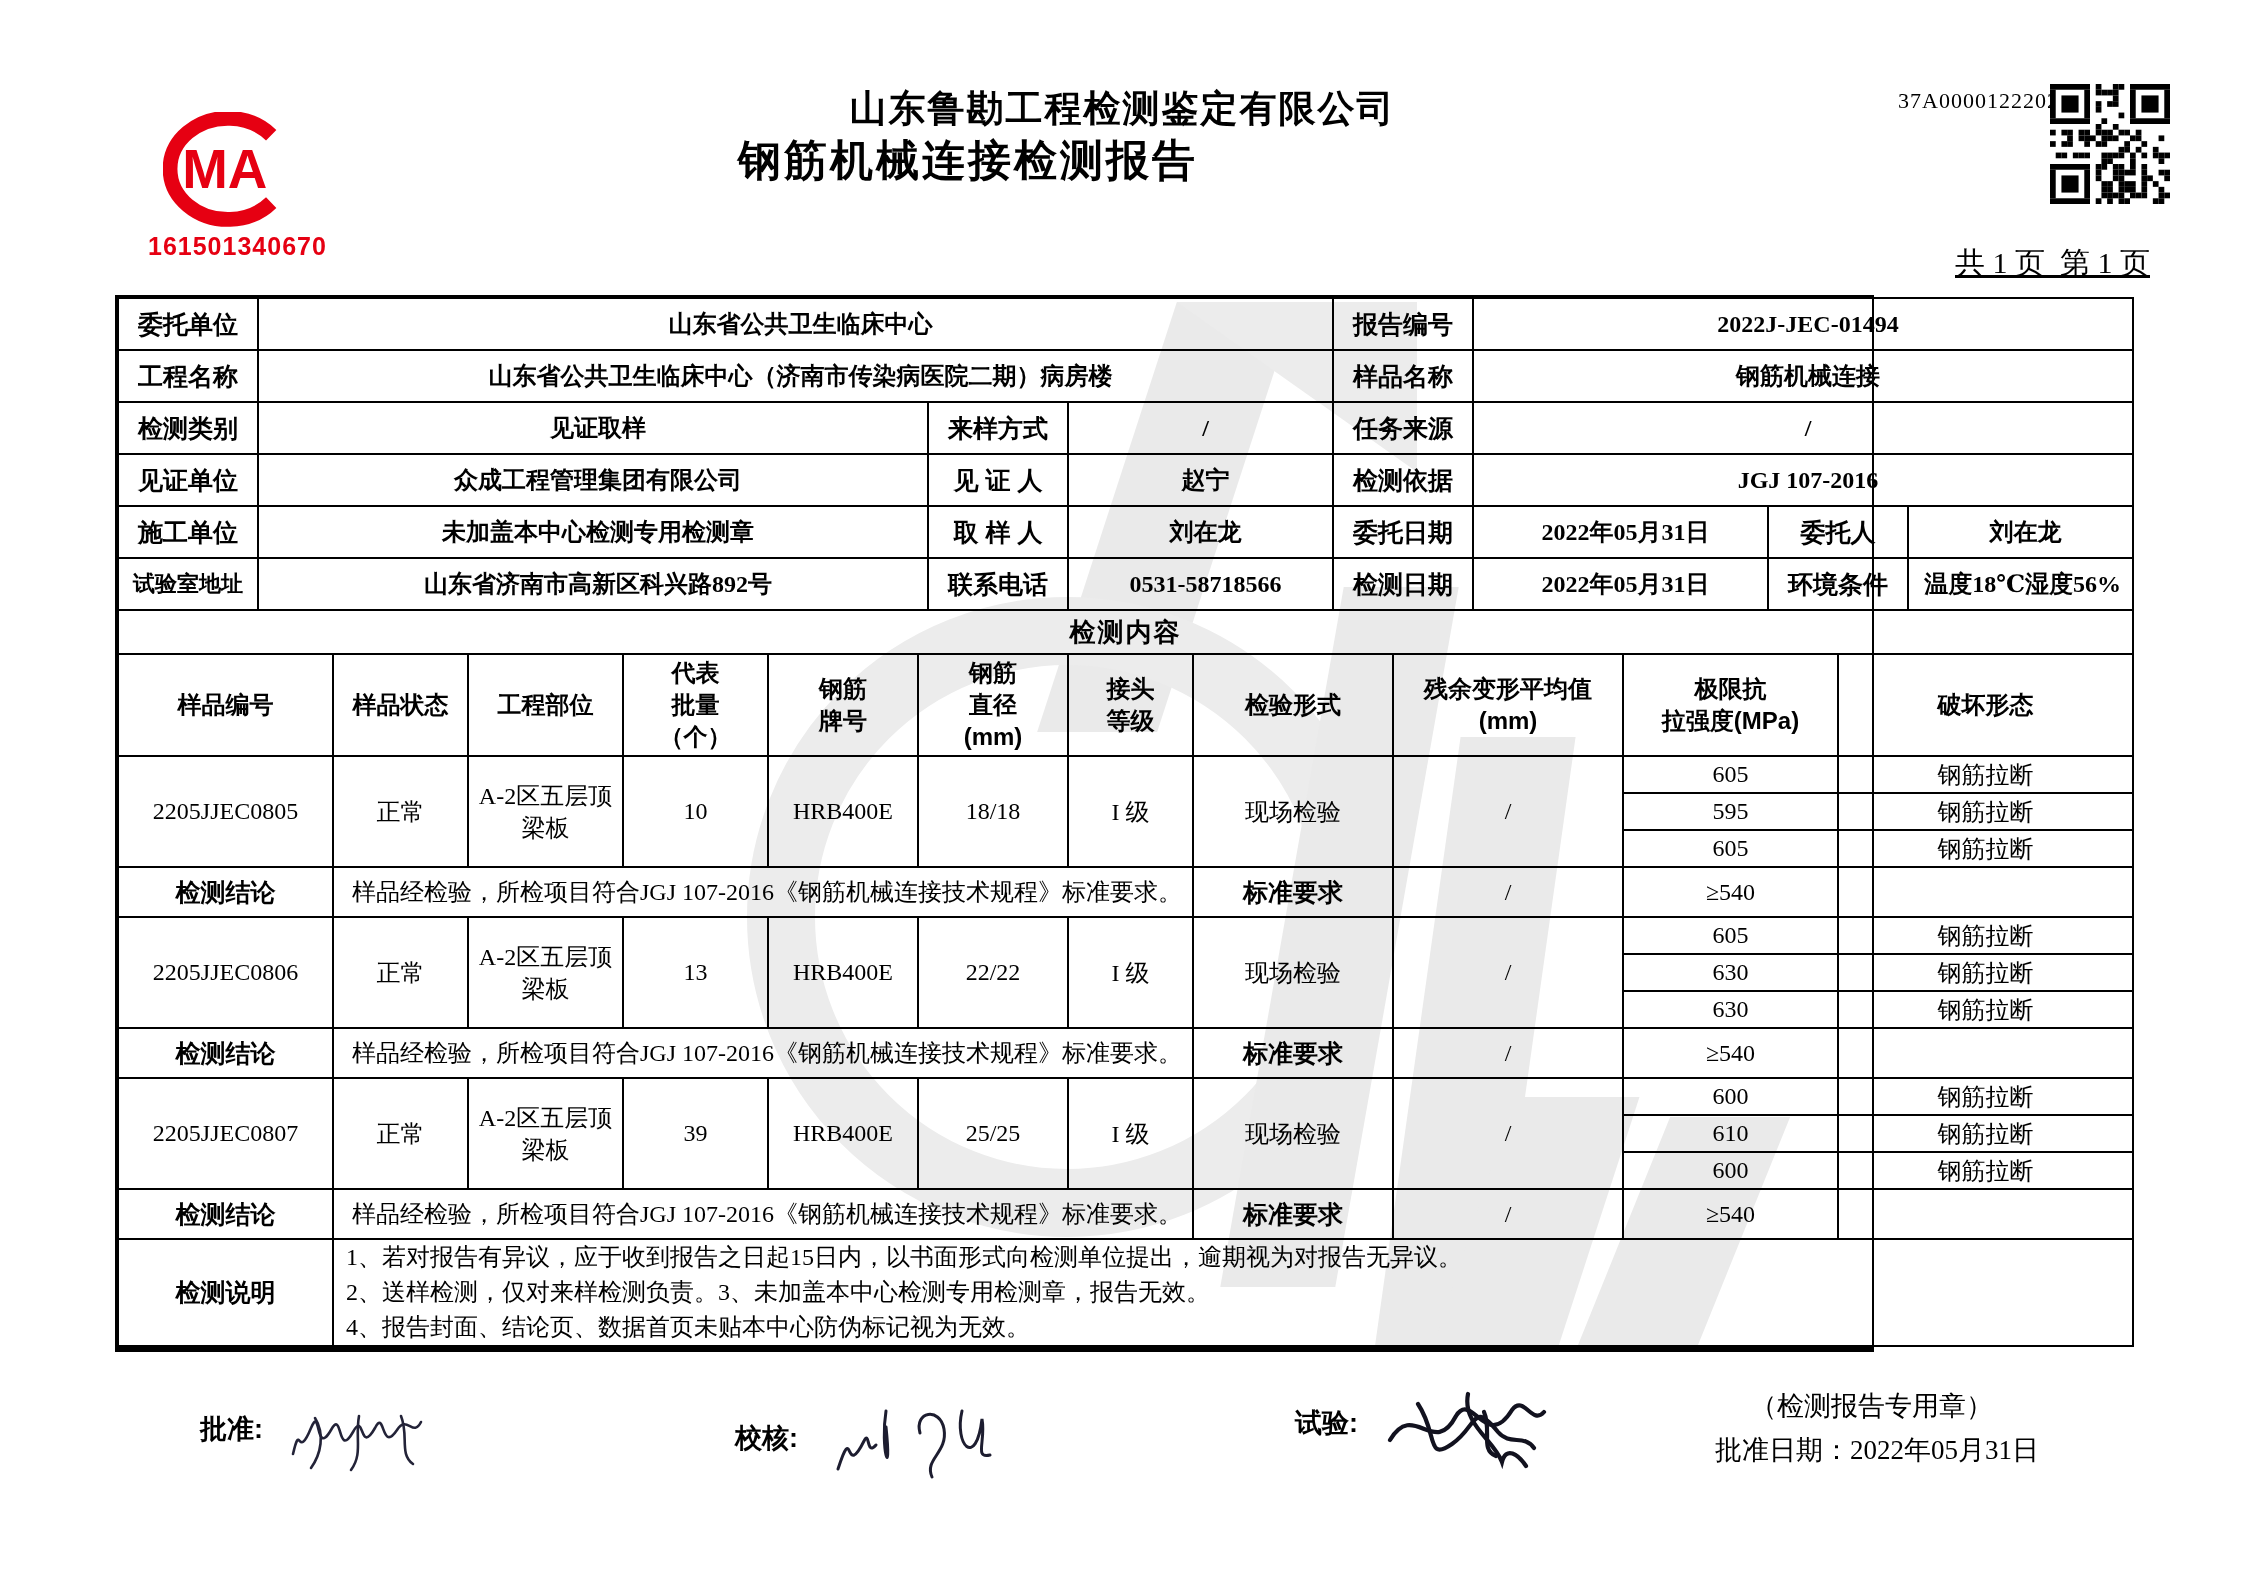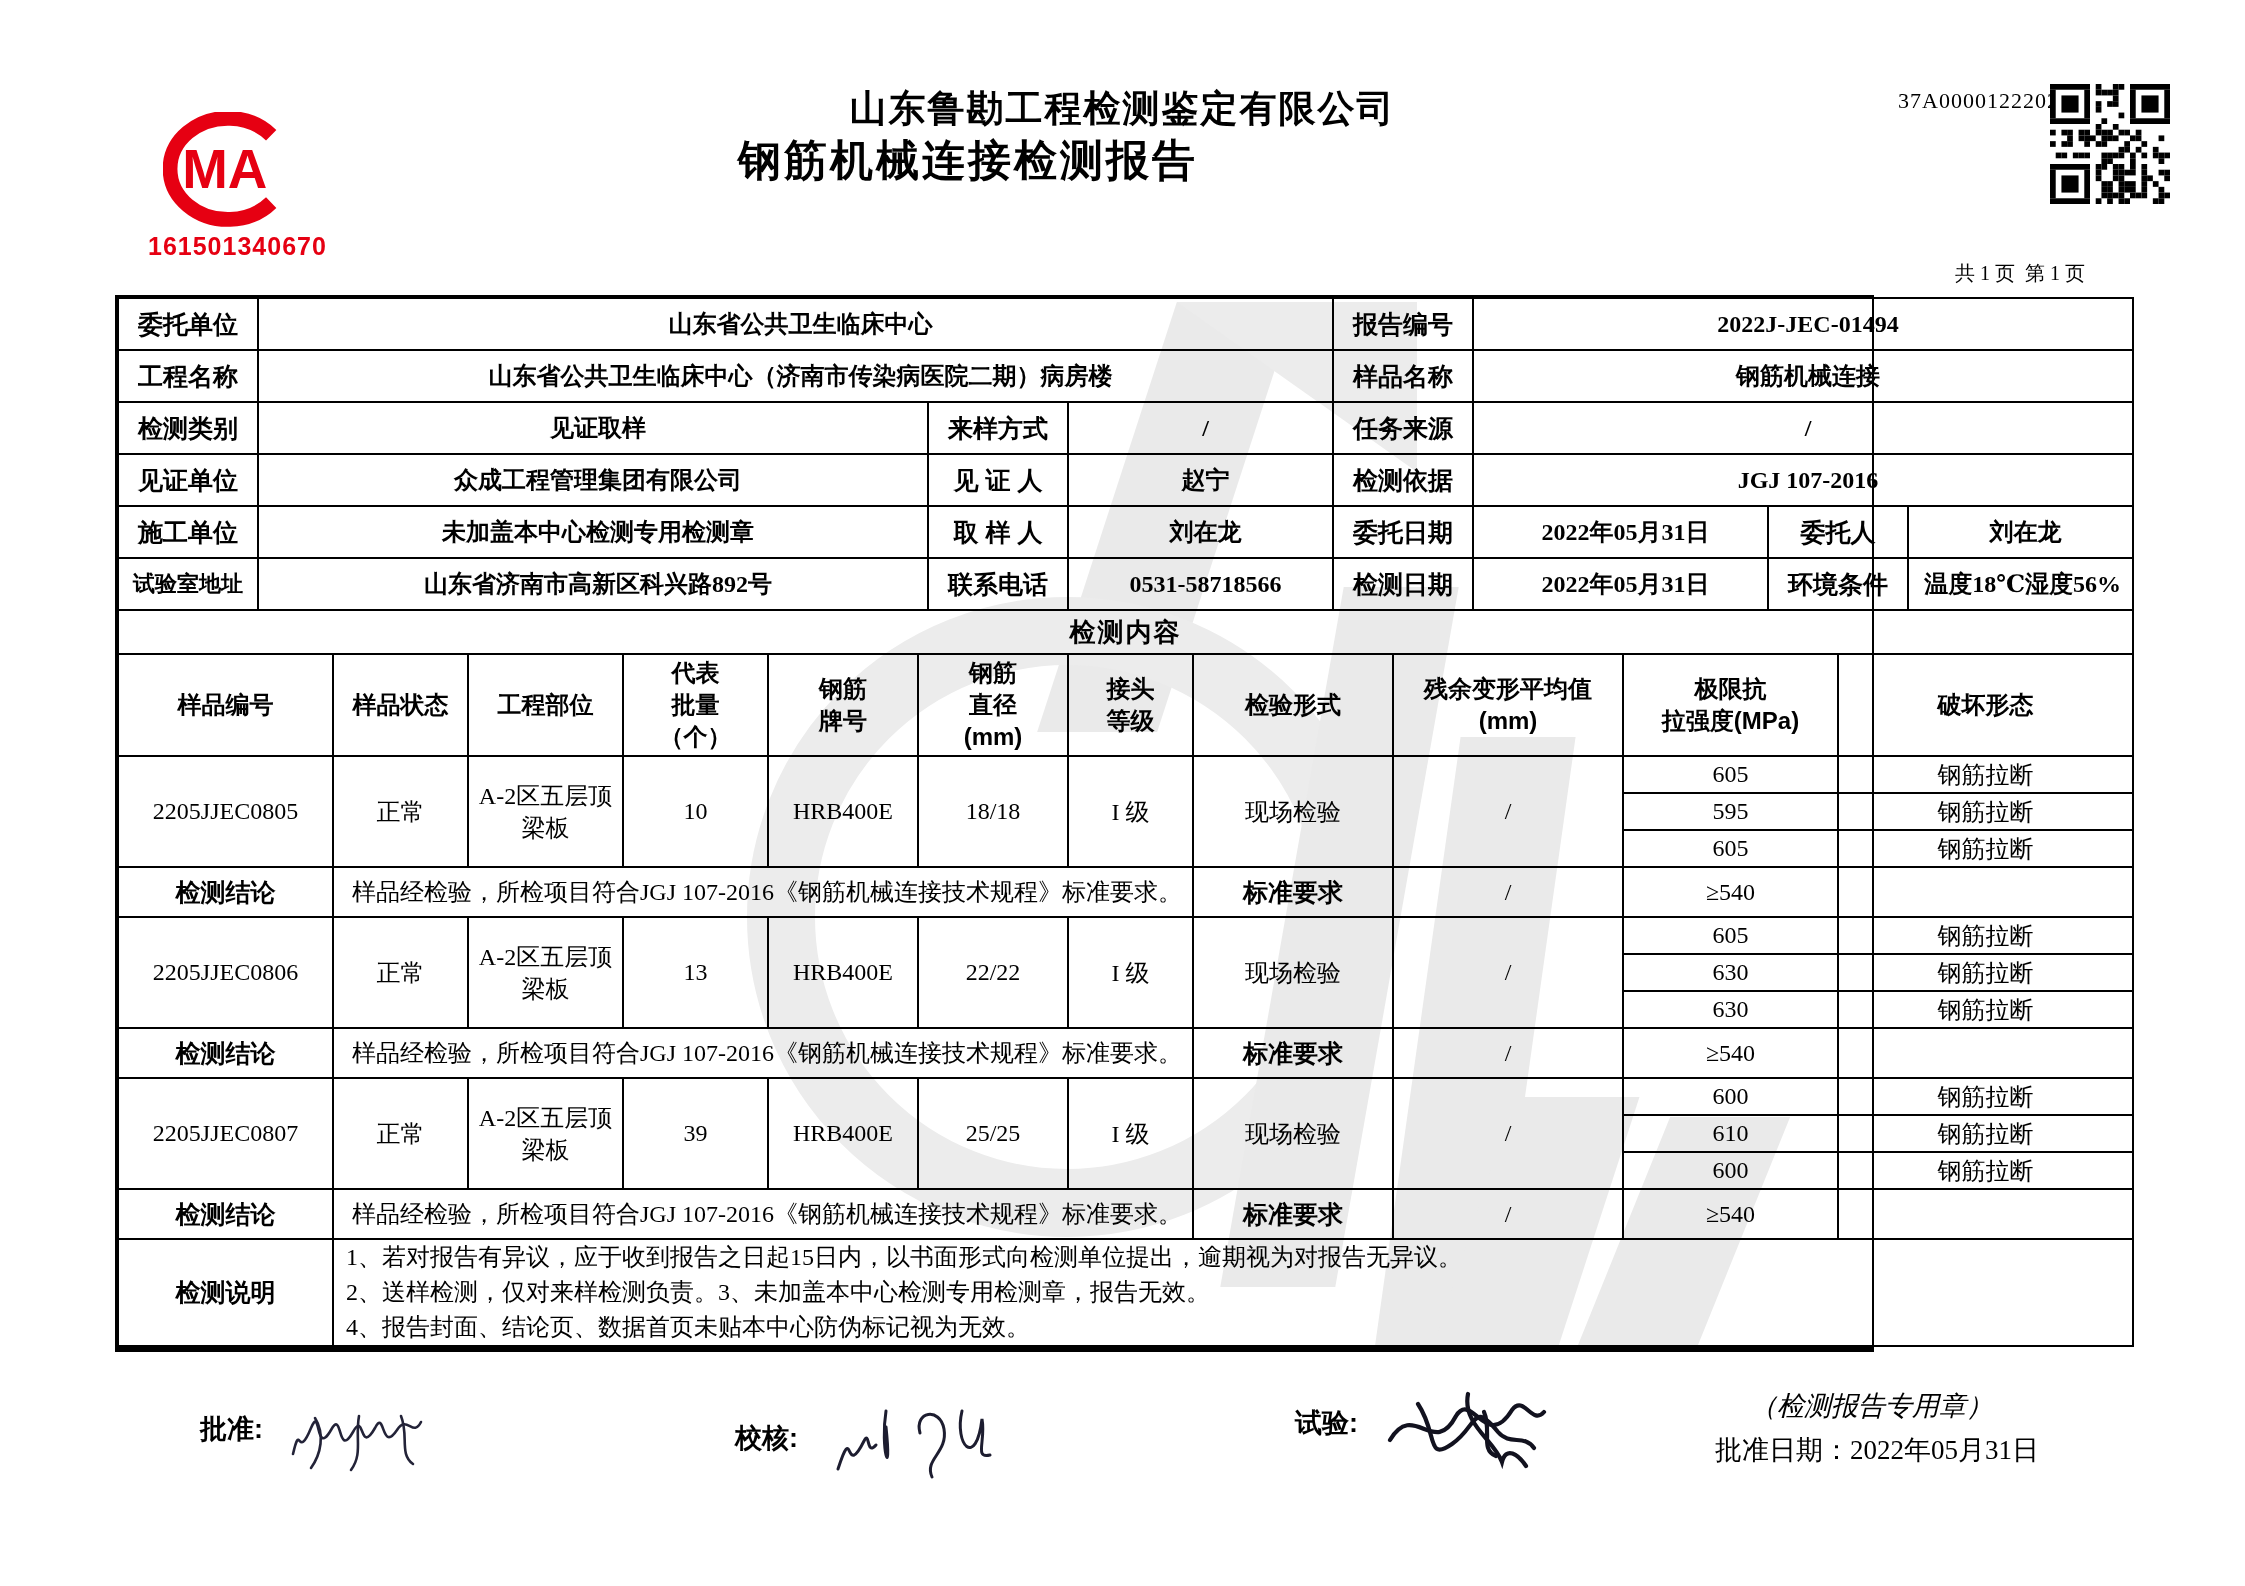--- a/index.html
+++ b/index.html
@@ -16,21 +16,21 @@
     font-family:"Liberation Sans","DejaVu Sans",sans-serif; font-weight:bold;
     font-size:25px; letter-spacing:1px; }
   .title-company { position:absolute; left:0; top:84px; width:2245px; text-align:center;
     font-family:"Liberation Sans","DejaVu Sans",sans-serif; font-weight:bold;
     font-size:37px; letter-spacing:2px; }
   .title-report { position:absolute; left:0; top:132px; width:1936px; text-align:center;
     font-family:"Liberation Sans","DejaVu Sans",sans-serif; font-weight:bold;
     font-size:43px; letter-spacing:3px; }
   .serial { position:absolute; left:1898px; top:88px; font-size:22px; letter-spacing:1px; }
   .qr { position:absolute; left:2050px; top:84px; width:120px; height:120px; background:#fff; }
-  .page-info { position:absolute; left:1955px; top:260px; font-size:20px; white-space:pre; }
+  .page-info { position:absolute; left:1955px; top:243px; font-size:30px; white-space:pre;text-decoration:underline; }
 
   
   .doc { position:absolute; left:115px; top:295px; width:1759px;
     border:2px solid #000; border-bottom:5px solid #000; }
   .doc table { border-collapse:collapse; table-layout:fixed; width:100%;
     position:relative; z-index:1; }
   .doc td { border:2px solid #000; text-align:center; vertical-align:middle;
     font-size:24px; overflow:hidden; }
   td.lbl { font-family:"Liberation Sans","DejaVu Sans",sans-serif; font-weight:bold;
     font-size:25px; }
@@ -59,21 +59,21 @@
   .wm .bar3 { left:1300px; top:440px; width:115px; height:620px; transform:skewX(-8deg); }
   .wm .bar4 { left:1300px; top:800px; width:125px; height:600px; transform:skewX(-18deg); }
   .wm .bar5 { left:1440px; top:820px; width:120px; height:560px; transform:skewX(-22deg); }
 
   
   .footer { position:absolute; left:115px; top:1382px; width:2015px; height:190px; }
   .sigrow { position:absolute; display:flex; align-items:center; }
   .sigrow .siglabel { font-family:"Liberation Sans","DejaVu Sans",sans-serif;
     font-weight:bold; font-size:27px; padding-bottom:14px; }
   .sigrow svg { margin-left:18px; margin-bottom:-4px; }
-  .seal-note { position:absolute; left:1635px; top:6px; font-size:27px;font-style:italic; }
+  .seal-note { position:absolute; left:1635px; top:6px; font-size:27px; }
   .approve-date { position:absolute; left:1600px; top:50px; font-size:27px; }
 </style>
 </head>
 <body>
 
 <svg class="cma-logo" viewBox="0 0 120 112">
   <path d="M101,22 A55,48 0 1 0 101,86" fill="none" stroke="#e60012" stroke-width="14"></path>
   <text x="57" y="72" text-anchor="middle" font-family="Liberation Sans, sans-serif" font-size="52" font-weight="bold" fill="#e60012">MA</text>
 </svg>
 <div class="cma-number">161501340670</div>

